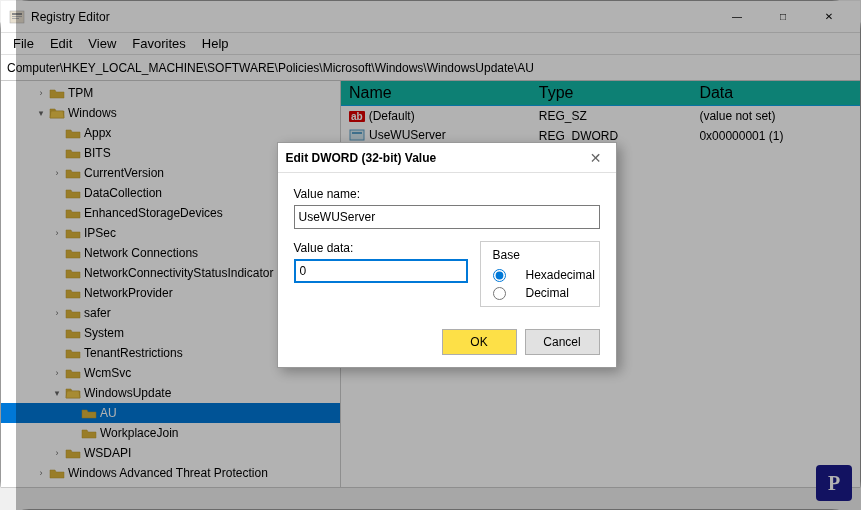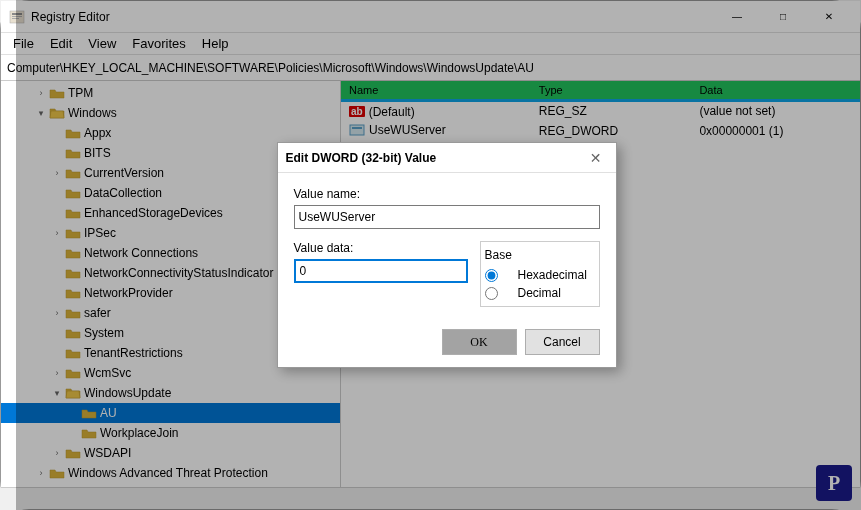--- a/index.html
+++ b/index.html
@@ -147,25 +147,25 @@
     }
 
     .registry-table {
       width: 100%;
       border-collapse: collapse;
     }
     .registry-table th {
       text-align: left;
       padding: 3px 8px;
       font-weight: normal;
-      border-bottom: 3px solid #0ea5e9;
-      background: #22c55e;
+      border-bottom: 1px solid #0ea5e9;
+      background: #14b8a6;
       position: sticky;
       top: 0;
-      font-size: 11px;
+      font-size: 16px;
     }
     .registry-table td {
       padding: 2px 8px;
       font-size: 12px;
       height: 20px;
     }
 
     
     .status-bar {
       height: 22px;
@@ -243,21 +243,21 @@
     .modal-row {
       display: flex;
       gap: 12px;
       align-items: flex-start;
     }
 
     .modal-value-col { flex: 1; }
     .modal-base-col {
       width: 120px;
       border: 1px solid #ccc;
-      padding: 6px 4px;
+      padding: 6px 12px;
     }
     .modal-base-title {
       font-size: 12px;
       margin-bottom: 6px;
       font-weight: normal;
     }
 
     .radio-group { display: flex; flex-direction: column; gap: 4px; }
     .radio-label {
       display: flex;
@@ -281,22 +281,21 @@
     .modal-btn {
       width: 75px;
       height: 26px;
       border: 1px solid #adadad;
       background: #e1e1e1;
       cursor: pointer;
       font-size: 12px;
       font-family: 'Segoe UI', sans-serif;
     }
     .modal-btn.primary {
-      background: #a3a3a3;
-      font-family: Liberation Serif, serif;
+      background: #fde047;
     }
 
     
     .watermark {
       position: absolute;
       bottom: 8px;
       right: 8px;
       width: 36px;
       height: 36px;
       background: #1a1a8c;

